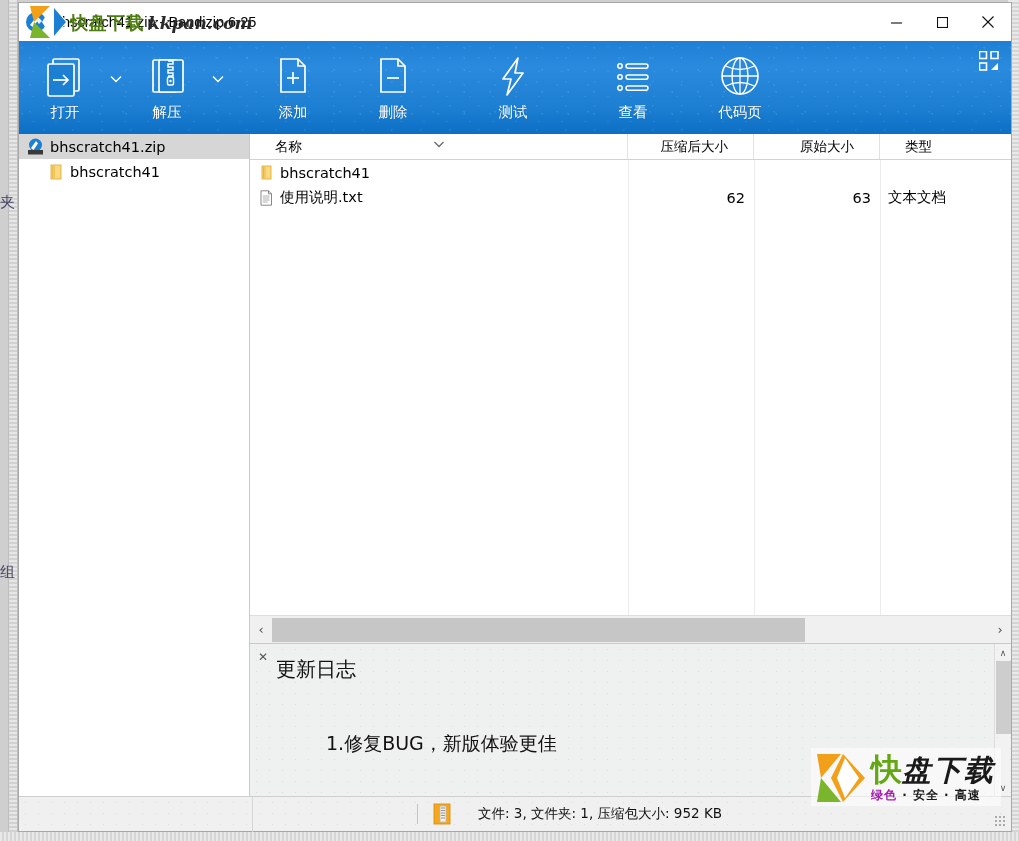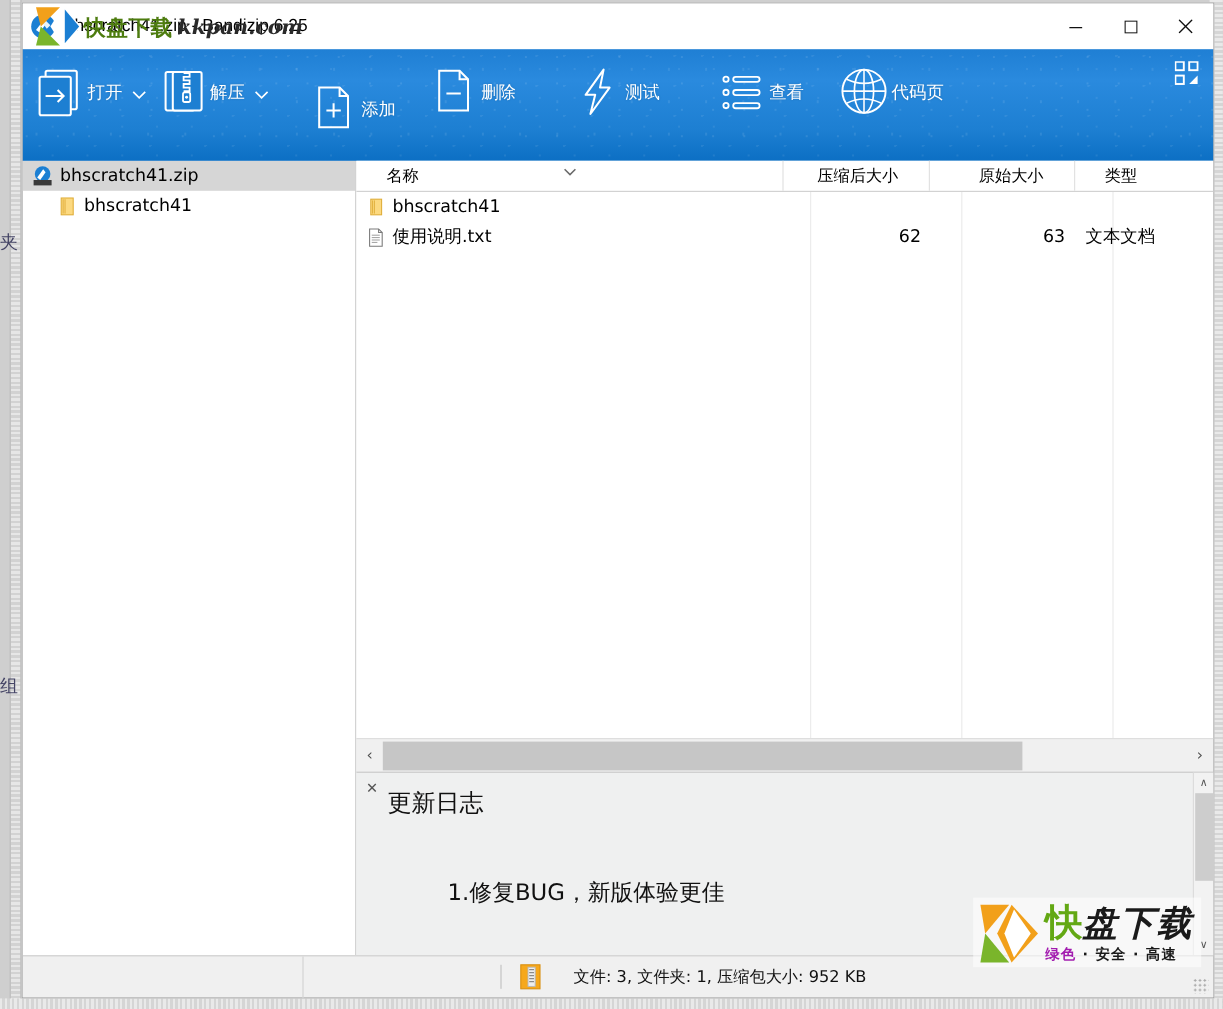--- a/index.html
+++ b/index.html
@@ -90,21 +90,21 @@
     background-image:
       radial-gradient(circle at 12% 30%, rgba(255,255,255,.10) 0 1px, transparent 1px),
       radial-gradient(circle at 37% 62%, rgba(255,255,255,.09) 0 1px, transparent 1px),
       radial-gradient(circle at 62% 22%, rgba(255,255,255,.08) 0 1px, transparent 1px),
       radial-gradient(circle at 85% 70%, rgba(255,255,255,.08) 0 1px, transparent 1px);
     background-size: 26px 22px, 31px 27px, 23px 25px, 29px 24px;
     pointer-events: none;
   }
   .tb-btn {
     position: relative; z-index: 2;
-    display: flex; flex-direction: row; align-items: center;
+    display: flex; flex-direction: column; align-items: center;
     justify-content: flex-start;
     width: 76px; padding-top: 11px; cursor: default;
     text-shadow: 0 0 2px rgba(0,0,0,.18);
   }
   .tb-ico { height: 50px; display:flex; align-items:center; justify-content:center; }
   .tb-lbl {
     font-size: 14.5px; margin-top: 1px; white-space: nowrap;
     font-family: "DejaVu Sans", sans-serif;
   }
   .tb-caret {
@@ -113,21 +113,21 @@
   }
   #toolbar-qr {
     position: absolute; right: 12px; top: 10px; z-index: 3; cursor: default;
   }
 
   
   #body-split { flex: 1; display: flex; min-height: 0; }
 
   
   #tree-pane {
-    width: 278px; flex: none; background: #fff;
+    width: 231px; flex: none; background: #fff;
     border-right: 1px solid #c9c9c9;
     display: flex; flex-direction: column;
   }
   .tree-row {
     height: 25px; display: flex; align-items: center;
     padding-left: 6px; font-size: 14.5px; color: #000;
     cursor: default; white-space: nowrap;
     font-family: "DejaVu Sans", sans-serif;
   }
   .tree-row.selected { background: #d6d6d6; }
@@ -356,21 +356,21 @@
       </div>
       <div class="tb-lbl">解压</div>
     </div>
     <div class="tb-caret">
       <svg width="12" height="8" viewBox="0 0 12 8">
           <polyline points="1,1.5 6,6.5 11,1.5" fill="none" stroke="#fff" stroke-width="1.4"></polyline>
         </svg>
     </div>
 
 
-    <div class="tb-btn" style="margin-left:24px;margin-top:14px;">
+    <div class="tb-btn" style="margin-left:24px;">
       <div class="tb-ico">
         <svg width="46" height="46" viewBox="0 0 46 46">
           <path d="M11 5 h17 l7 7 v26 h-24 z" fill="none" stroke="#fff" stroke-width="1.7"></path>
           <polyline points="28,5 28,12 35,12" fill="none" stroke="#fff" stroke-width="1.7"></polyline>
           <line x1="17" y1="24" x2="29" y2="24" stroke="#fff" stroke-width="1.7"></line>
           <line x1="23" y1="18" x2="23" y2="30" stroke="#fff" stroke-width="1.7"></line>
         </svg>
       </div>
       <div class="tb-lbl">添加</div>
     </div>

